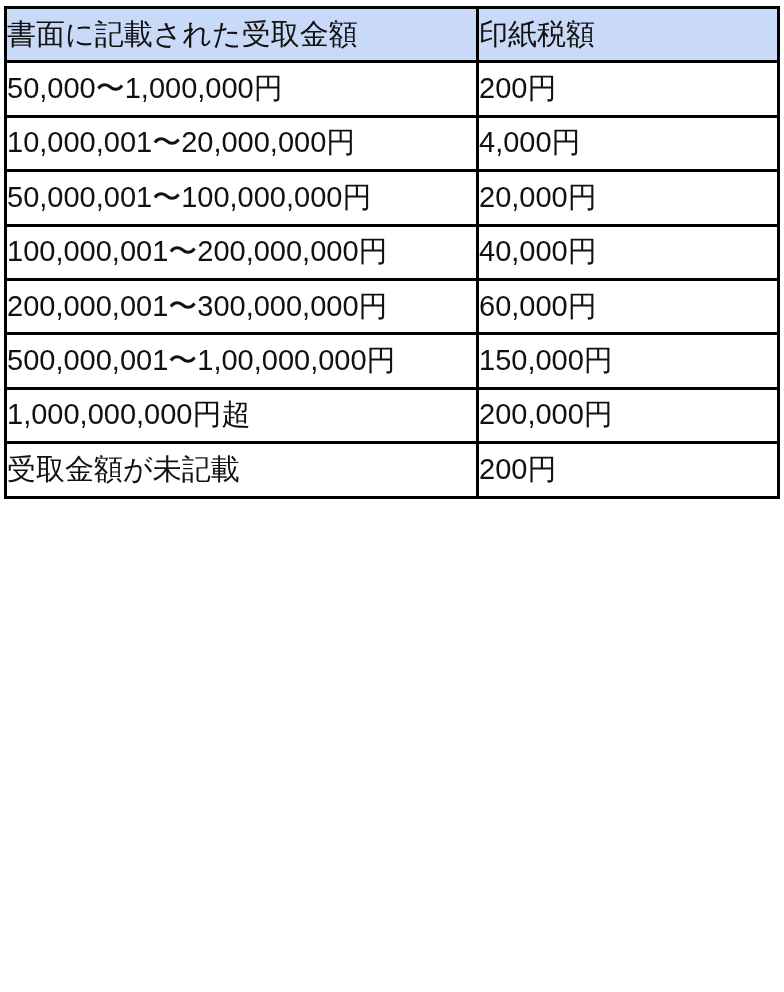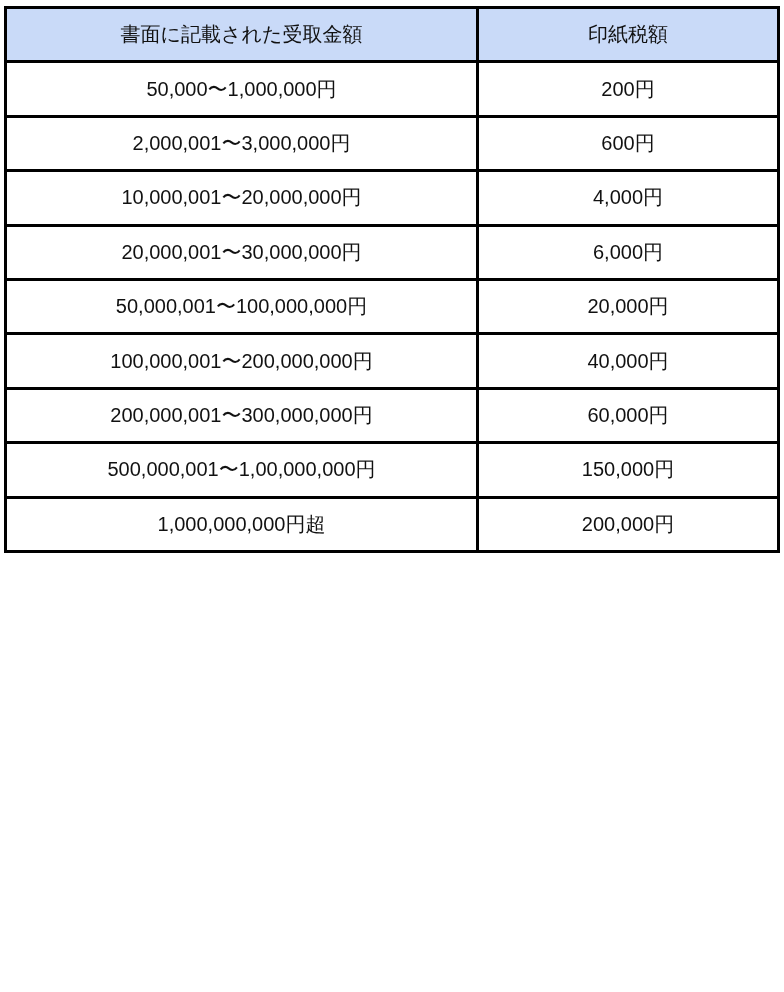--- a/index.html
+++ b/index.html
@@ -19,23 +19,23 @@
       left: 4px;
       top: 6px;
       width: 773px;
       border-collapse: collapse;
       table-layout: fixed;
     }
     .tbl td, .tbl th {
       border: 3px solid #000000;
       height: 51.4px;
       padding: 0;
-      text-align: center;
+      text-align: left;
       vertical-align: middle;
-      font-size: 20px;
+      font-size: 29px;
       font-weight: normal;
       color: #111111;
       white-space: nowrap;
     }
     .tbl th {
       background: #c9daf8;
     }
     .col1 { width: 472px; }
     .col2 { width: 301px; }
   </style>
@@ -52,30 +52,22 @@
       <th>書面に記載された受取金額</th>
       <th>印紙税額</th>
     </tr>
   </thead>
   <tbody>
     <tr>
       <td>50,000〜1,000,000円</td>
       <td>200円</td>
     </tr>
     <tr>
-      <td>2,000,001〜3,000,000円</td>
-      <td>600円</td>
-    </tr>
-    <tr>
       <td>10,000,001〜20,000,000円</td>
       <td>4,000円</td>
-    </tr>
-    <tr>
-      <td>20,000,001〜30,000,000円</td>
-      <td>6,000円</td>
     </tr>
     <tr>
       <td>50,000,001〜100,000,000円</td>
       <td>20,000円</td>
     </tr>
     <tr>
       <td>100,000,001〜200,000,000円</td>
       <td>40,000円</td>
     </tr>
     <tr>
@@ -83,14 +75,18 @@
       <td>60,000円</td>
     </tr>
     <tr>
       <td>500,000,001〜1,00,000,000円</td>
       <td>150,000円</td>
     </tr>
     <tr>
       <td>1,000,000,000円超</td>
       <td>200,000円</td>
     </tr>
+    <tr>
+      <td>受取金額が未記載</td>
+      <td>200円</td>
+    </tr>
   </tbody>
 </table>
 
 </body></html>

